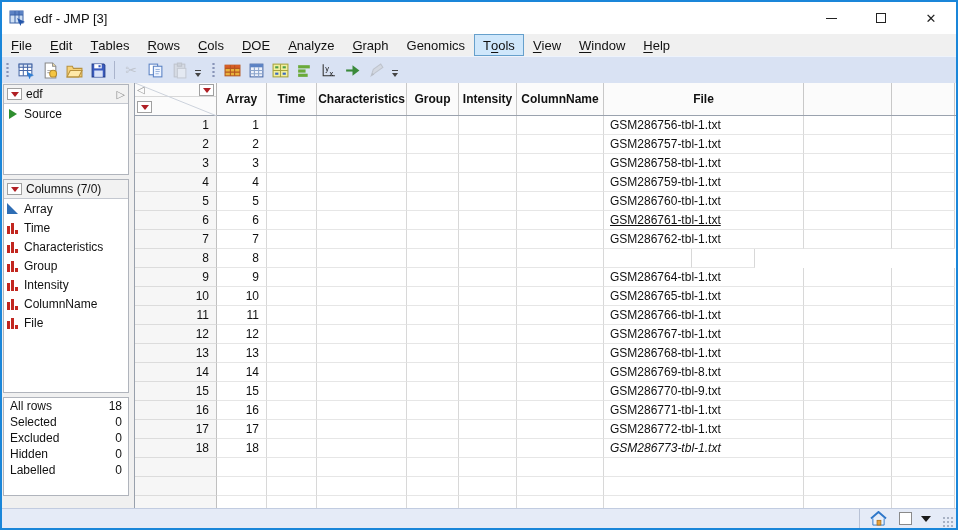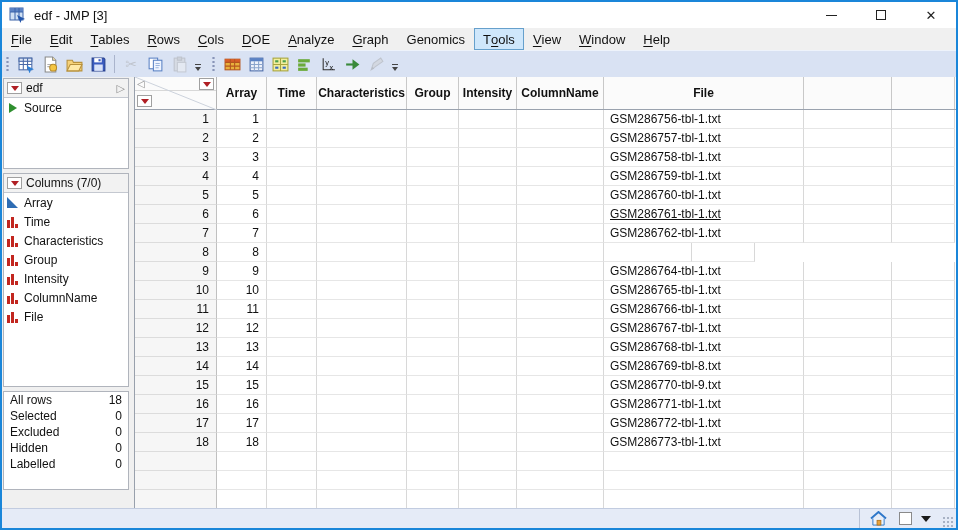--- a/index.html
+++ b/index.html
@@ -1,20 +1,20 @@
 <!DOCTYPE html>
 <html><head>
 <meta charset="utf-8">
 <style>
   html,body{margin:0;padding:0;background:#fff;}
   *{box-sizing:border-box;}
   .window{width:958px;height:530px;border:2px solid #1a86d9;display:flex;flex-direction:column;
     font-family:"Liberation Sans",sans-serif;background:#fff;overflow:hidden;}
   
-  .titlebar{height:26px;display:flex;align-items:center;background:#fff;flex:0 0 auto;}
+  .titlebar{height:32px;display:flex;align-items:center;background:#fff;flex:0 0 auto;}
   .title-icon{margin-left:7px;width:17px;height:16px;flex:0 0 auto;}
   .title-text{margin-left:8px;font-size:13px;color:#111;white-space:nowrap;}
   .win-controls{margin-left:auto;display:flex;height:100%;}
   .win-btn{width:50px;display:flex;align-items:center;justify-content:center;cursor:default;}
   .glyph-min{width:11px;height:1px;background:#222;}
   .glyph-max{width:10px;height:10px;border:1px solid #222;}
   .glyph-close{font-size:13px;color:#222;line-height:1;}
   
   .menubar{height:22px;background:#f0f0f0;display:flex;align-items:stretch;font-size:13px;flex:0 0 auto;}
   .menu-item{padding:0 8px;display:flex;align-items:center;color:#111;border:1px solid transparent;white-space:nowrap;}
@@ -585,21 +585,21 @@
             <div class="td" style="width: 63px;"></div>
           </div>
           <div class="trow">
             <div class="td rown">18</div>
             <div class="td num" style="width: 50px;">18</div>
             <div class="td" style="width: 50px;"></div>
             <div class="td" style="width: 90px;"></div>
             <div class="td" style="width: 52px;"></div>
             <div class="td" style="width: 58px;"></div>
             <div class="td" style="width: 87px;"></div>
-            <div class="td txt" style="width: 200px;">GSM286773-tbl-1.txt</div>
+            <div class="td txt" style="width: 200px; font-style: italic;">GSM286773-tbl-1.txt</div>
             <div class="td" style="width: 88px;"></div>
             <div class="td" style="width: 63px;"></div>
           </div>
           <div class="trow">
             <div class="td rown"></div>
             <div class="td num" style="width: 50px;"></div>
             <div class="td" style="width: 50px;"></div>
             <div class="td" style="width: 90px;"></div>
             <div class="td" style="width: 52px;"></div>
             <div class="td" style="width: 58px;"></div>

